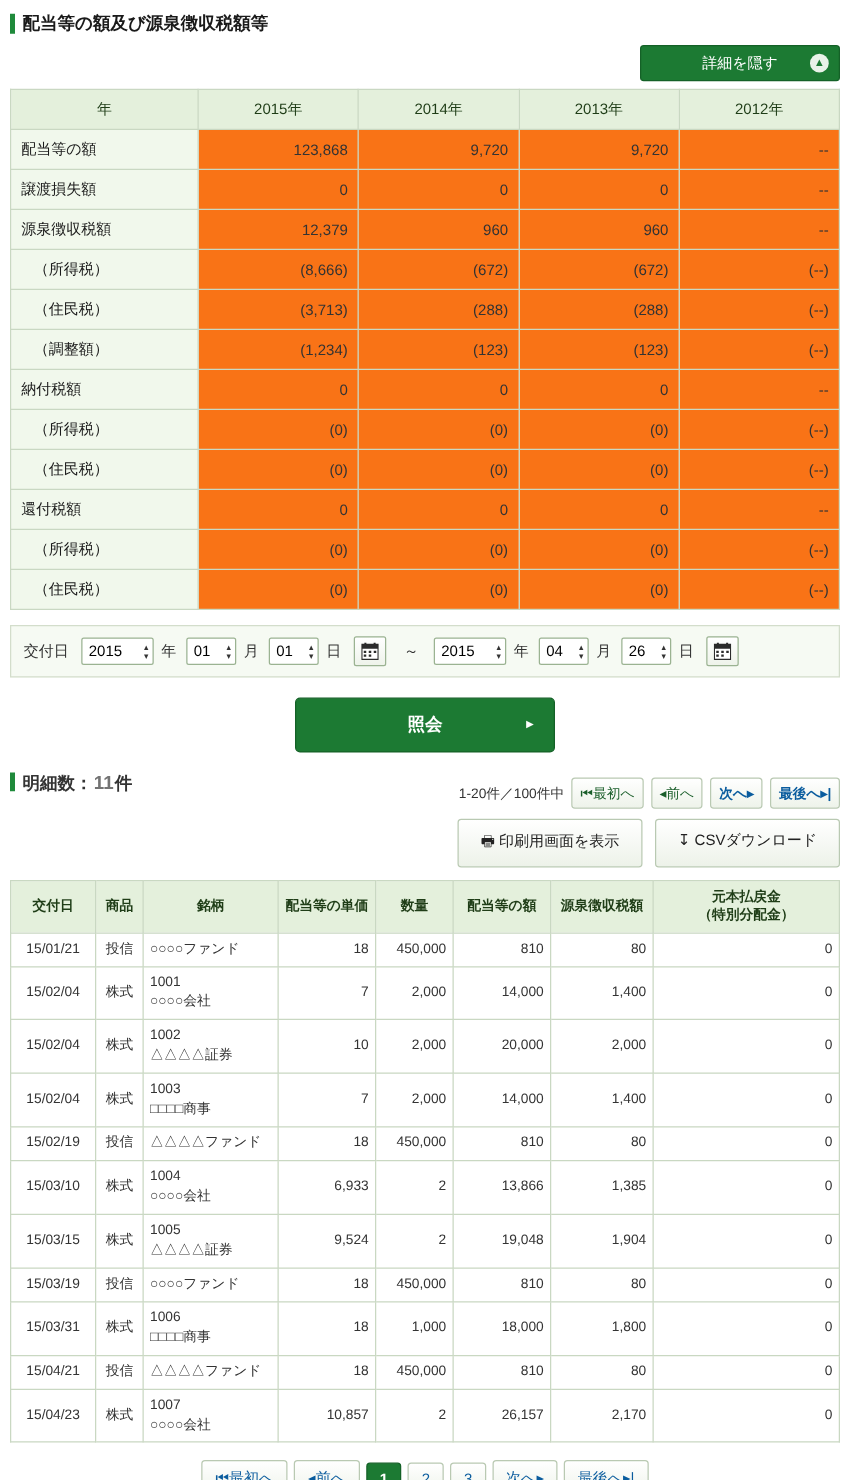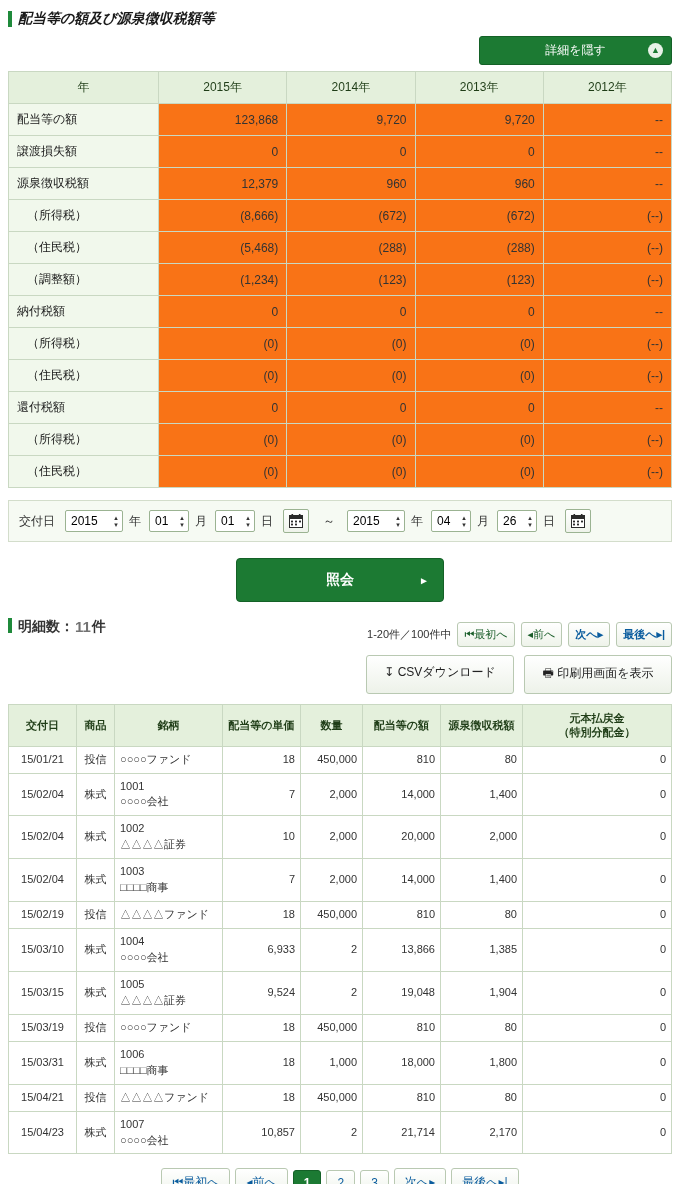--- a/index.html
+++ b/index.html
@@ -18,21 +18,20 @@
   }
 
   
   .section-title {
     display: flex;
     align-items: center;
     font-size: 14px;
     font-weight: bold;
     color: #1a1a1a;
     padding: 10px 0 8px 0;
-    font-style: italic;
   }
   .section-title .bar {
     display: inline-block;
     width: 4px; height: 16px;
     background: #1f8a3b;
     margin-right: 6px;
   }
 
   
   .hide-detail-row {
@@ -40,21 +39,21 @@
     justify-content: flex-end;
     margin-bottom: 6px;
   }
   .hide-detail-btn {
     background: #1c7a33;
     color: #fff;
     border: 1px solid #146127;
     border-radius: 3px;
     font-size: 12px;
     padding: 5px 10px;
-    width: 193px;
+    width: 160px;
     display: flex;
     align-items: center;
     justify-content: center;
     position: relative;
     cursor: pointer;
   }
   .hide-detail-btn .chev {
     position: absolute;
     right: 8px;
     width: 15px; height: 15px;
@@ -349,21 +348,21 @@
         </tr>
         <tr>
           <td class="sum-label indent">（所得税）</td>
           <td class="sum-val">(8,666)</td>
           <td class="sum-val">(672)</td>
           <td class="sum-val">(672)</td>
           <td class="sum-val">(--)</td>
         </tr>
         <tr>
           <td class="sum-label indent">（住民税）</td>
-          <td class="sum-val">(5,468)</td>
+          <td class="sum-val">(3,713)</td>
           <td class="sum-val">(288)</td>
           <td class="sum-val">(288)</td>
           <td class="sum-val">(--)</td>
         </tr>
         <tr>
           <td class="sum-label indent">（調整額）</td>
           <td class="sum-val">(1,234)</td>
           <td class="sum-val">(123)</td>
           <td class="sum-val">(123)</td>
           <td class="sum-val">(--)</td>
@@ -494,26 +493,26 @@
   <div class="pager-top">
     <span class="pager-info">1-20件／100件中</span>
     <span class="pg-btn">⏮最初へ</span>
     <span class="pg-btn">◂前へ</span>
     <span class="pg-btn strong">次へ▸</span>
     <span class="pg-btn strong">最後へ▸|</span>
   </div>
 
   <div class="action-row">
     <div class="act-btn">
+      <span>🖶</span>
+      <span>印刷用画面を表示</span>
+    </div>
+    <div class="act-btn">
       <span>↧</span>
       <span>CSVダウンロード</span>
-    </div>
-    <div class="act-btn">
-      <span>🖶</span>
-      <span>印刷用画面を表示</span>
     </div>
   </div>
 
   <table class="detail">
     <colgroup>
       <col style="width:68px">
       <col style="width:38px">
       <col style="width:108px">
       <col style="width:78px">
       <col style="width:62px">
@@ -665,21 +664,21 @@
         </tr>
         <tr>
           <td class="c">15/04/23</td>
           <td class="c">株式</td>
           <td class="l">
             <span class="sub">1007</span>
             <span class="sub">○○○○会社</span>
           </td>
           <td class="r">10,857</td>
           <td class="r">2</td>
-          <td class="r">21,714</td>
+          <td class="r">26,157</td>
           <td class="r">2,170</td>
           <td class="r">0</td>
         </tr>
       </tbody>
   </table>
 
   <div class="pager-bottom">
     <span class="pg-num">⏮最初へ</span>
     <span class="pg-num">◂前へ</span>
     <span class="pg-num active">1</span>

